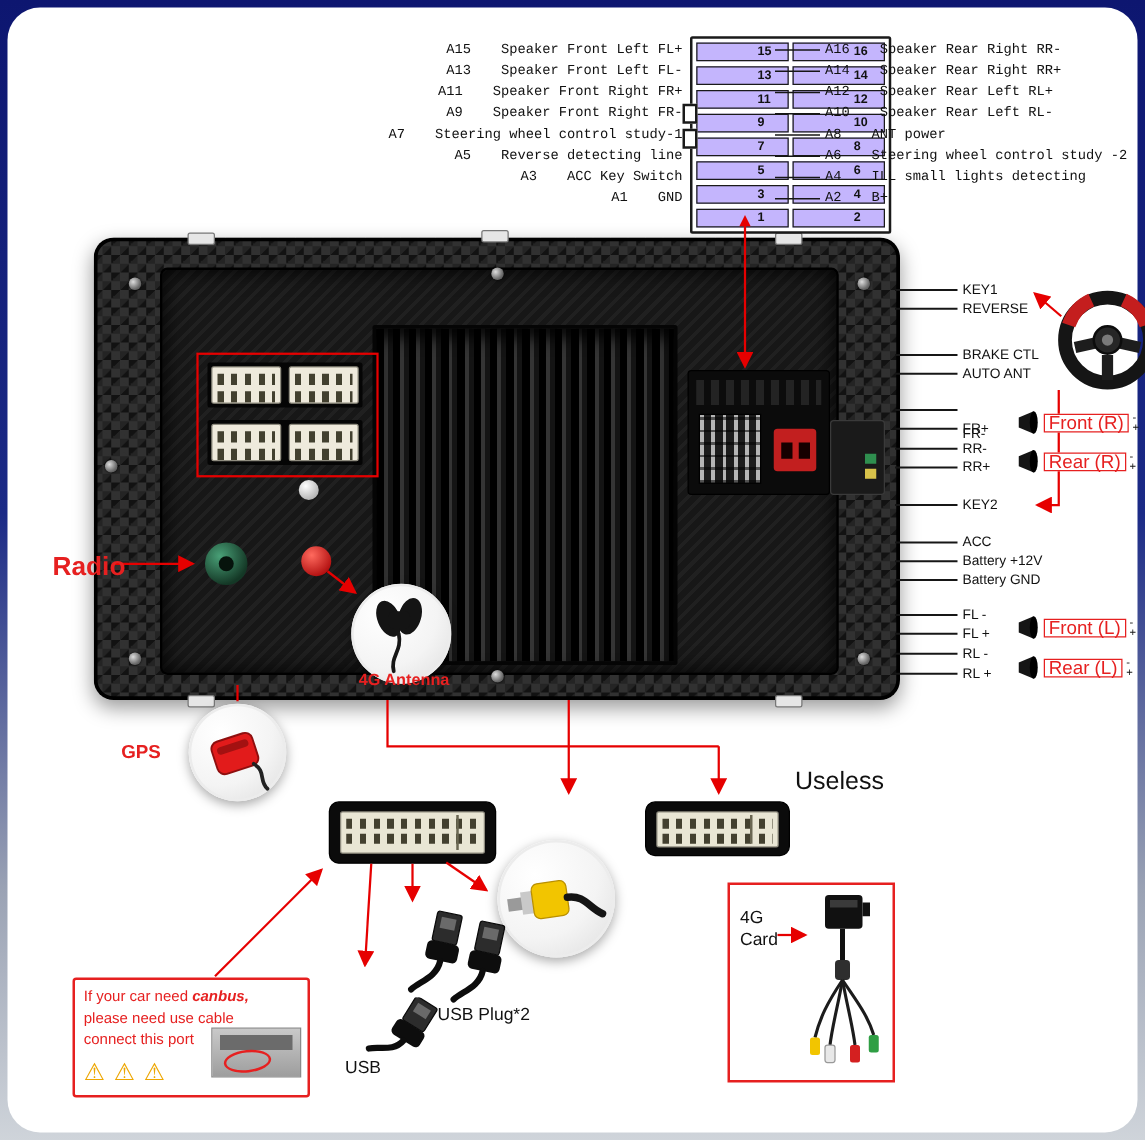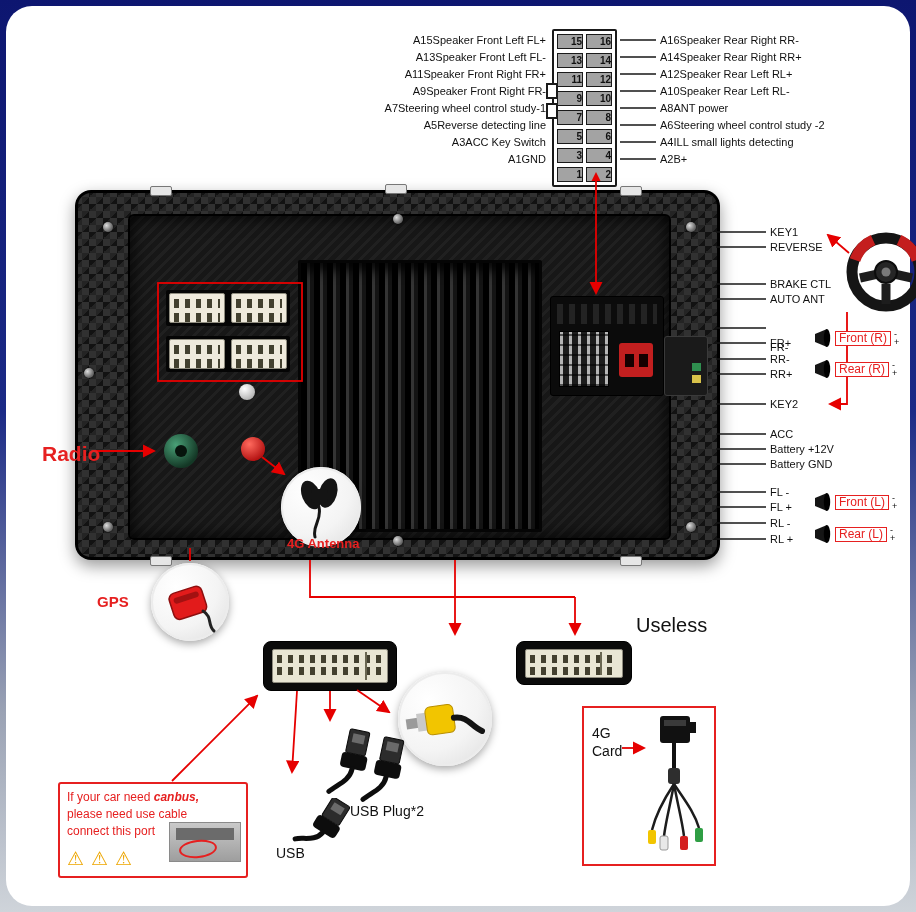--- a/index.html
+++ b/index.html
@@ -7,24 +7,24 @@
          background:linear-gradient(180deg,#0d1670 0%,#1b2a86 45%,#9aa2b4 78%,#cfd4da 100%);}
   .card{position:absolute;left:6px;top:6px;right:6px;bottom:6px;background:#fff;border-radius:26px;}
   
   .pinblock{position:absolute;left:552px;top:29px;padding:3px;border:2px solid #1a1a1a;background:#fff;
             display:flex;gap:3px;border-radius:2px;z-index:5;}
   .pinblock::before,.pinblock::after{content:"";position:absolute;left:-8px;width:8px;height:12px;
             background:#fff;border:2px solid #1a1a1a;}
   .pinblock::before{top:52px;} .pinblock::after{top:72px;}
   .pincol{display:flex;flex-direction:column;}
   .pbox{width:24px;height:13px;margin-bottom:4px;border:1.5px solid #1a1a1a;font-size:10px;line-height:13px;
-        text-align:right;font-weight:700;color:#111;background:#a3a3a3;}
+        text-align:left;font-weight:700;color:#111;background:#c4b5fd;padding-left:48px;}
   .pbox:last-child{margin-bottom:0;}
   .plabels{position:absolute;top:32px;z-index:5;}
-  .plrow{height:17px;line-height:17px;display:flex;gap:0;font-size:11px;color:#111;white-space:nowrap;}
+  .plrow{height:17px;line-height:17px;display:flex;gap:24px;font-size:11px;color:#111;white-space:nowrap;font-family:Liberation Mono, monospace;}
   .plabels.left{left:238px;width:308px;} .plabels.left .plrow{justify-content:flex-end;}
   .plabels.right{left:660px;width:252px;}
   .pcode{font-weight:400;}
   
   .unit{position:absolute;left:75px;top:190px;width:645px;height:370px;border-radius:16px;z-index:2;
         background-color:#242424;
         background-image:
           linear-gradient(45deg, rgba(255,255,255,.06) 25%, transparent 25%, transparent 75%, rgba(255,255,255,.06) 75%),
           linear-gradient(45deg, rgba(255,255,255,.06) 25%, transparent 25%, transparent 75%, rgba(255,255,255,.06) 75%),
           linear-gradient(135deg, rgba(0,0,0,.5) 25%, transparent 25%, transparent 75%, rgba(0,0,0,.5) 75%);
@@ -65,21 +65,21 @@
   .screw{position:absolute;width:10px;height:10px;border-radius:50%;
         background:radial-gradient(circle at 35% 35%,#dcdcdc,#6f6f6f 60%,#3a3a3a);box-shadow:0 0 2px #000;}
   .tab{position:absolute;width:20px;height:8px;background:#e6e6e6;border:1px solid #777;border-radius:2px;}
   
   .zoom{position:absolute;border-radius:50%;z-index:3;
         background:radial-gradient(circle at 32% 30%,#fff,#f4f4f4 55%,#dcdcdc);
         box-shadow:0 3px 9px rgba(0,0,0,.35),inset 0 0 0 2px #ececec;}
   
   .wlabel{position:absolute;left:770px;height:14px;line-height:14px;font-size:11px;color:#111;z-index:8;white-space:nowrap;}
   .spk{position:absolute;left:812px;display:flex;align-items:center;gap:3px;z-index:8;}
-  .spk-box{border:1px solid #e62020;color:#e62020;font-size:12px;line-height:11px;padding:1px 3px;background:#fff;white-space:nowrap;}
+  .spk-box{border:1px solid #e62020;color:#e62020;font-size:15px;line-height:11px;padding:1px 3px;background:#fff;white-space:nowrap;}
   .spk-pol{display:flex;flex-direction:column;font-size:9px;color:#111;line-height:8px;}
   .spk-pol i{font-style:normal;}
   
   .red-callout{position:absolute;color:#e62020;font-weight:600;z-index:8;white-space:nowrap;}
   .blk-callout{position:absolute;color:#111;z-index:8;white-space:nowrap;}
   
   .bconn{position:absolute;background:#0b0b0b;border:1px solid #000;border-radius:8px;display:flex;
          align-items:center;justify-content:center;z-index:3;}
   .bconn .wc2{border-radius:2px;border:1px solid #8f8c7f;background-color:#e9e6d4;
       background-image:

